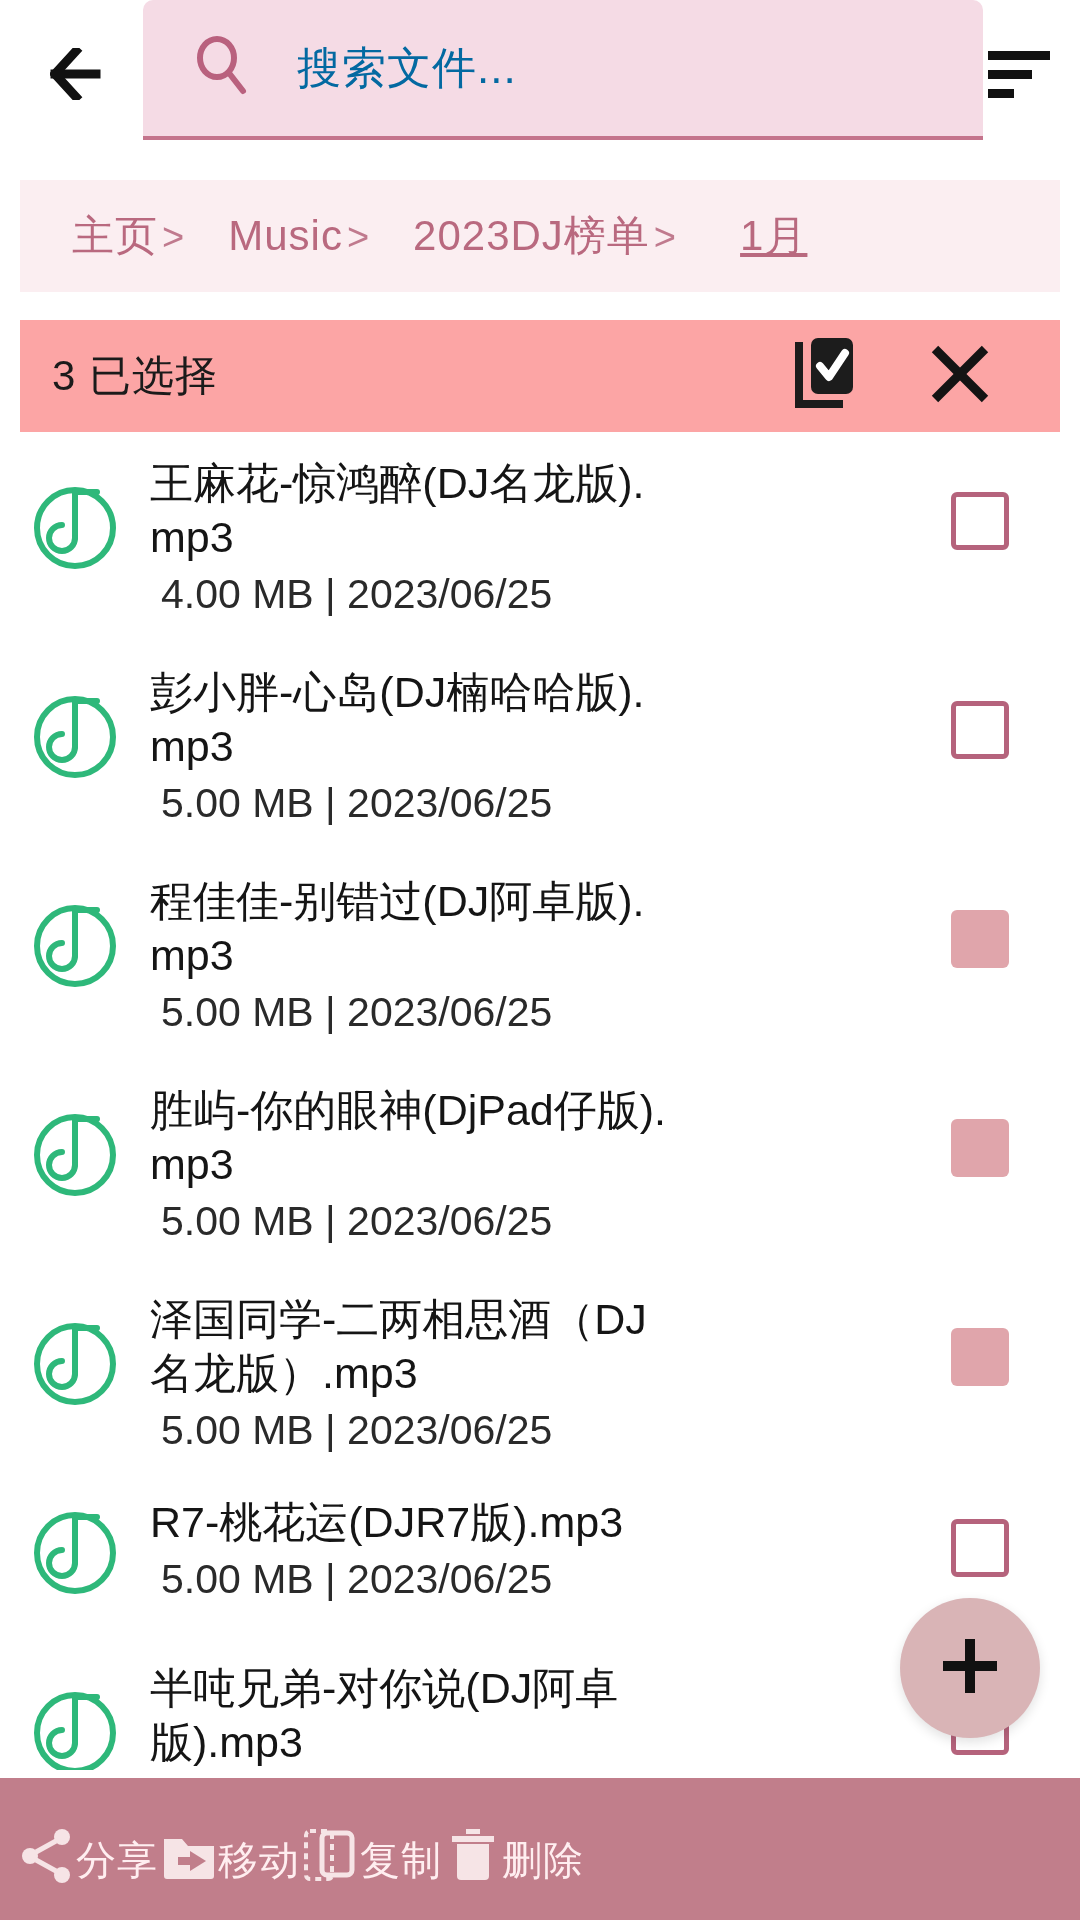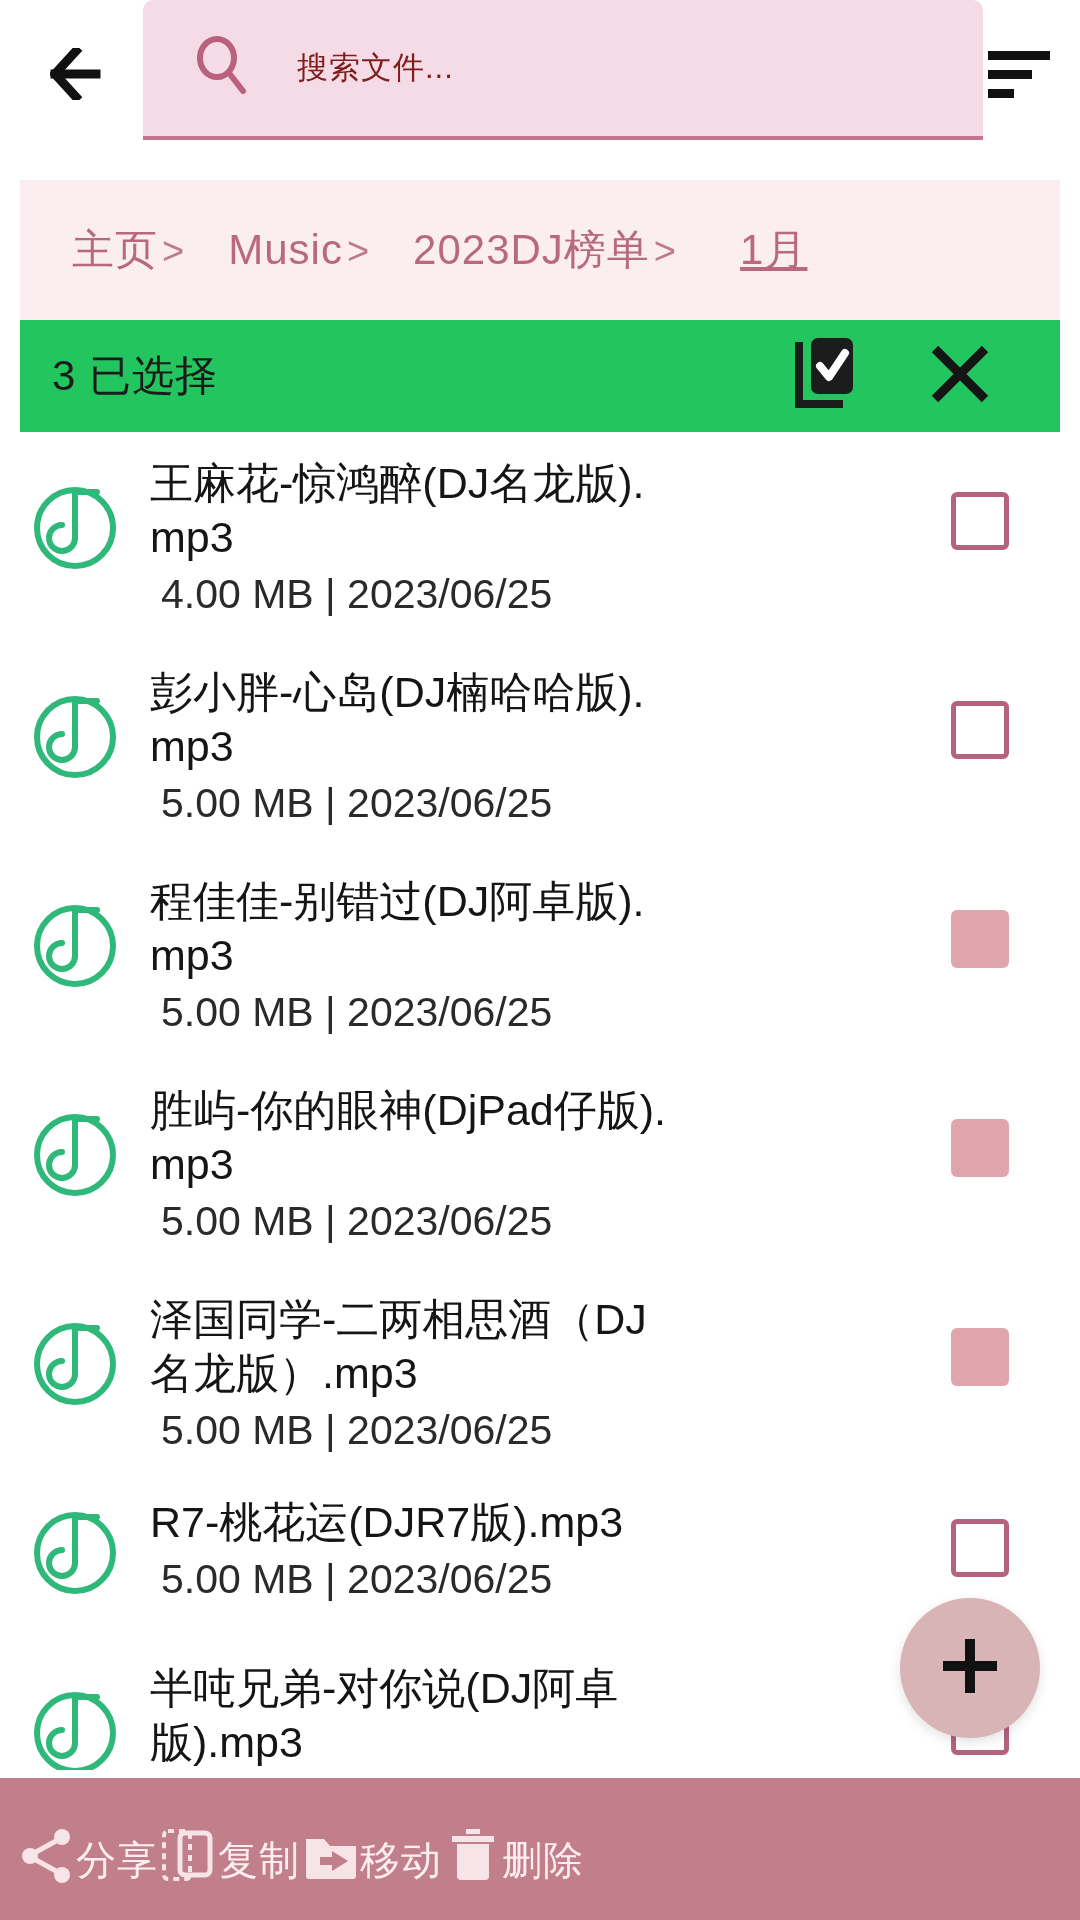--- a/index.html
+++ b/index.html
@@ -43,43 +43,43 @@
     border-bottom: 4px solid #c4748c;
     border-top-left-radius: 10px;
     border-top-right-radius: 10px;
     display: flex;
     align-items: center;
     padding-left: 50px;
     box-sizing: border-box;
   }
   .search-icon { flex: 0 0 auto; margin-right: 48px; display:block; }
   .search-placeholder {
-    color: #7f1d1d;
-    font-size: 31px;
+    color: #0369a1;
+    font-size: 44px;
     letter-spacing: 1px;
     white-space: nowrap;
   }
   .sort-btn {
     position: absolute;
     right: 18px;
     top: 34px;
     width: 86px;
     height: 84px;
     display: flex;
     align-items: center;
     justify-content: center;
   }
 
   
   .breadcrumb {
     position: absolute;
     left: 20px;
     top: 180px;
     width: 1040px;
-    height: 140px;
+    height: 112px;
     background: #fbeef1;
     display: flex;
     align-items: center;
     padding-left: 52px;
     box-sizing: border-box;
   }
   .crumb {
     color: #b9697f;
     font-size: 42px;
     display: flex;
@@ -95,21 +95,21 @@
   }
   .crumb.last { margin-left: 20px; text-decoration: underline; }
 
   
   .selbar {
     position: absolute;
     left: 20px;
     top: 320px;
     width: 1040px;
     height: 112px;
-    background: #22c55e;
+    background: #fca5a5;
     display: flex;
     align-items: center;
     box-sizing: border-box;
   }
   .selbar .count {
     color: #1b1b1b;
     font-size: 42px;
     margin-left: 32px;
     letter-spacing: 1px;
     white-space: nowrap;
@@ -472,36 +472,36 @@
         <line x1="18" y1="25" x2="38" y2="14" stroke="#f6e4e6" stroke-width="5"></line>
         <line x1="18" y1="33" x2="38" y2="44" stroke="#f6e4e6" stroke-width="5"></line>
       </svg>
     </span>
     <span class="alabel">分享</span>
   </div>
 
   <div class="action">
     <span class="aicon">
       <svg width="58" height="58" viewBox="0 0 58 58">
-        <rect x="4" y="4" width="26" height="48" rx="4" fill="none" stroke="#f6e4e6" stroke-width="4" stroke-dasharray="6 5"></rect>
-        <rect x="20" y="6" width="30" height="42" rx="5" fill="none" stroke="#f6e4e6" stroke-width="5"></rect>
-      </svg>
-    </span>
-    <span class="alabel">复制</span>
+        <path d="M4 12 h18 l6 7 h26 v30 a3 3 0 0 1 -3 3 h-44 a3 3 0 0 1 -3 -3 z" fill="#f6e4e6"></path>
+        <path d="M30 24 L46 34 L30 44 z" fill="#c17e8b"></path>
+        <rect x="18" y="30" width="16" height="8" fill="#c17e8b"></rect>
+      </svg>
+    </span>
+    <span class="alabel">移动</span>
   </div>
 
   <div class="action">
     <span class="aicon">
       <svg width="58" height="58" viewBox="0 0 58 58">
-        <path d="M4 12 h18 l6 7 h26 v30 a3 3 0 0 1 -3 3 h-44 a3 3 0 0 1 -3 -3 z" fill="#f6e4e6"></path>
-        <path d="M30 24 L46 34 L30 44 z" fill="#c17e8b"></path>
-        <rect x="18" y="30" width="16" height="8" fill="#c17e8b"></rect>
-      </svg>
-    </span>
-    <span class="alabel">移动</span>
+        <rect x="4" y="4" width="26" height="48" rx="4" fill="none" stroke="#f6e4e6" stroke-width="4" stroke-dasharray="6 5"></rect>
+        <rect x="20" y="6" width="30" height="42" rx="5" fill="none" stroke="#f6e4e6" stroke-width="5"></rect>
+      </svg>
+    </span>
+    <span class="alabel">复制</span>
   </div>
 
   <div class="action">
     <span class="aicon">
       <svg width="58" height="58" viewBox="0 0 58 58">
         <rect x="22" y="2" width="14" height="5" fill="#f6e4e6"></rect>
         <rect x="8" y="9" width="42" height="6" fill="#f6e4e6"></rect>
         <path d="M13 17 h32 v32 a4 4 0 0 1 -4 4 h-24 a4 4 0 0 1 -4 -4 z" fill="#f6e4e6"></path>
       </svg>
     </span>

